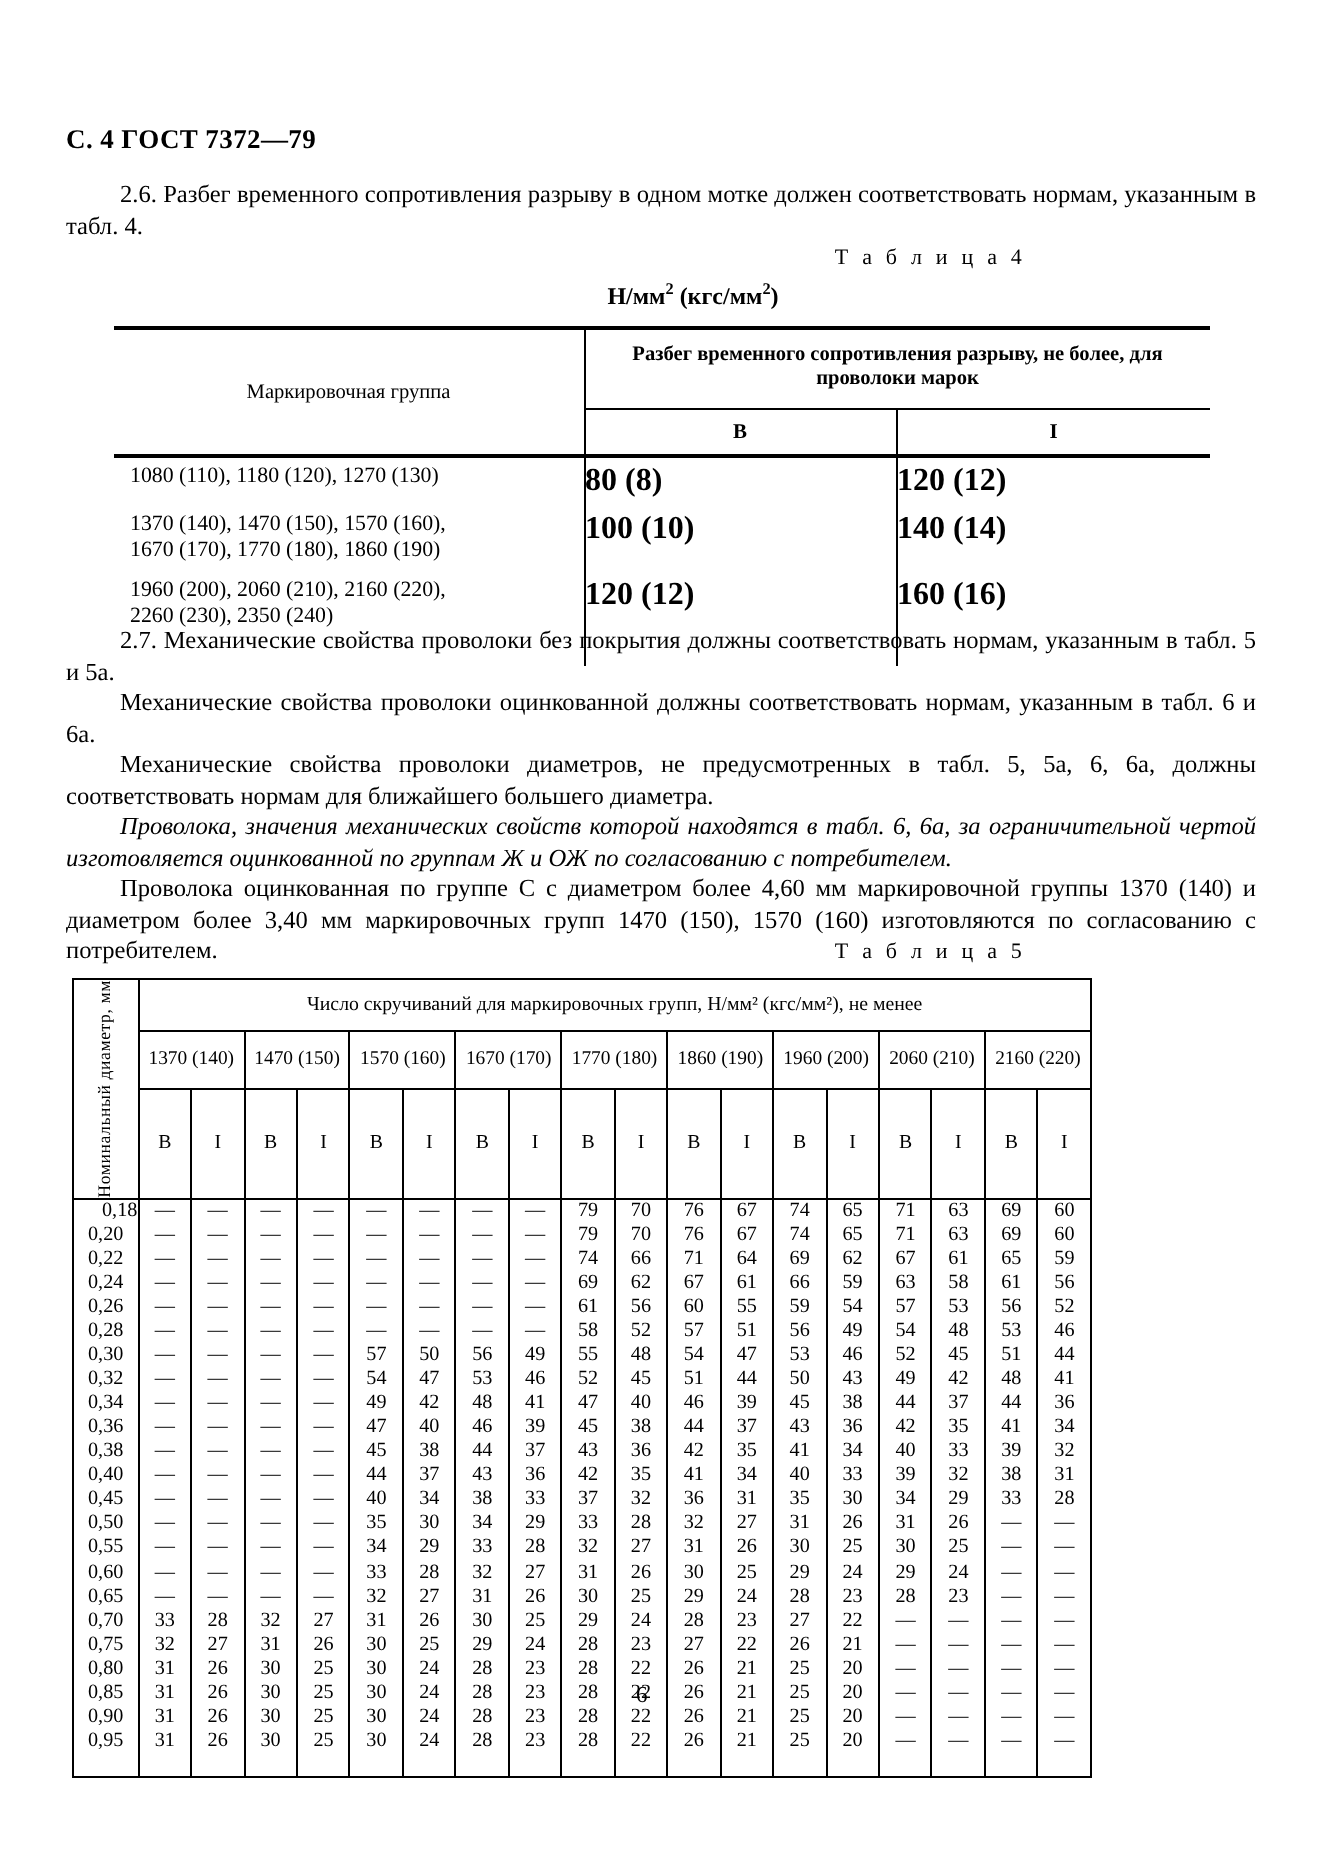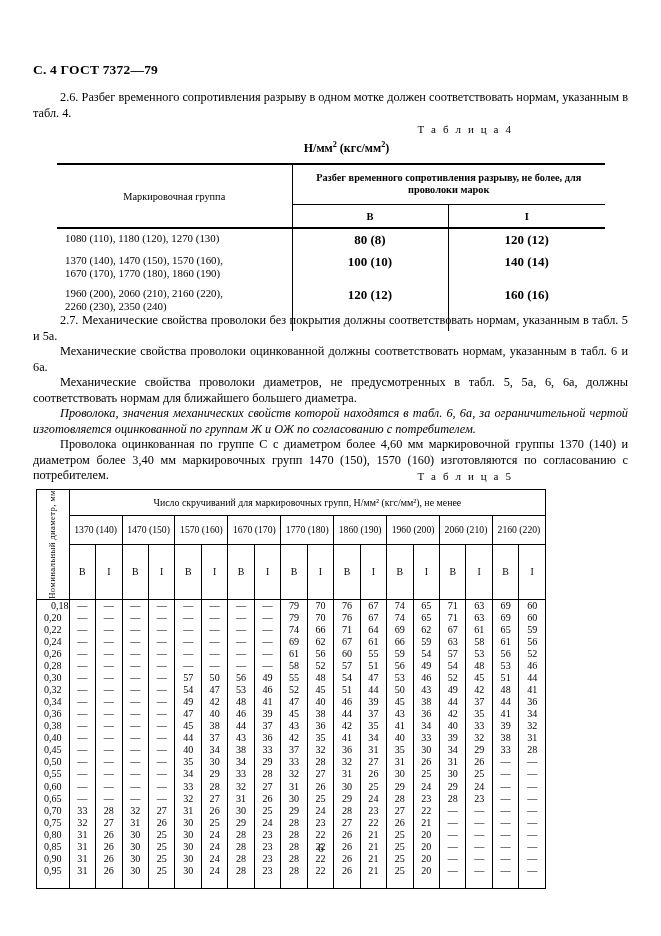--- a/index.html
+++ b/index.html
@@ -104,22 +104,22 @@
     text-align: center;
     font-size: 10.5px;
   }
   .t4 .dcell {
     font-size: 10.9px;
     padding: 3px 0 3px 8px;
     line-height: 13.4px;
     vertical-align: top;
   }
   .t4 .dnum {
-    font-size: 13px;
-    text-align: center;
+    font-size: 16px;
+    text-align: left;
     padding: 3px 0 3px 0;
     vertical-align: top;
   }
   .t4 .tailpad { height: 14px; }
 
   
   .t5wrap {
     position: absolute;
     left: 36px;
     top: 489px;

